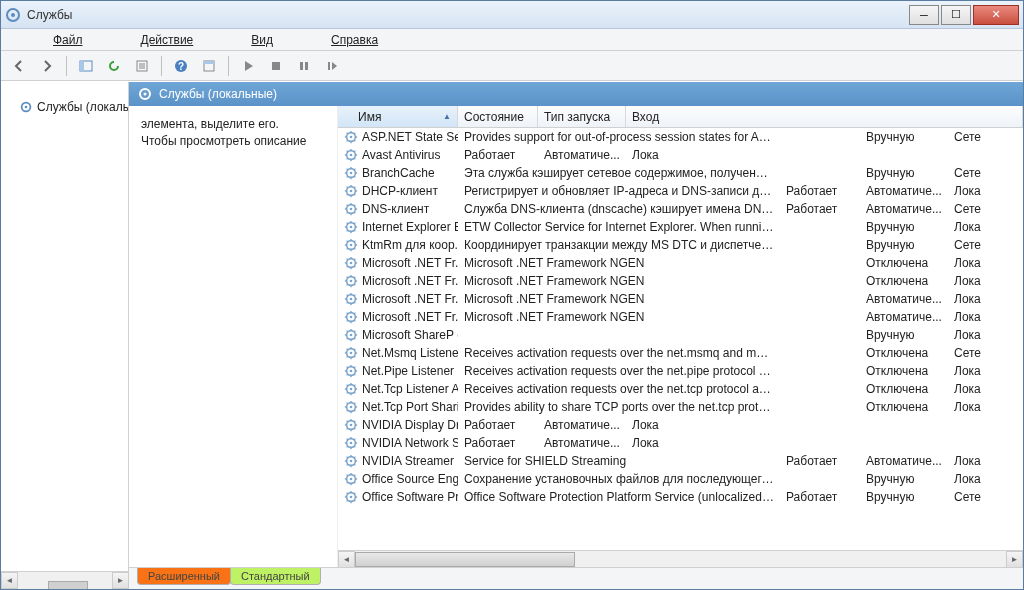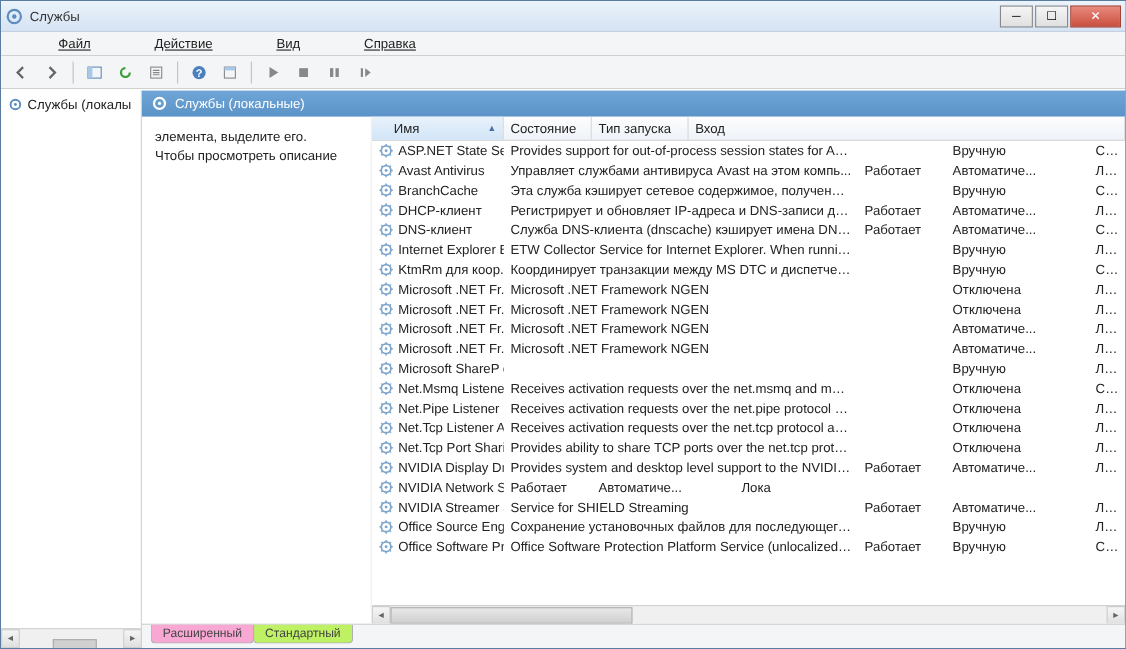--- a/index.html
+++ b/index.html
@@ -11,21 +11,21 @@
 .win-controls { display: flex; gap: 2px; }
 .win-btn { width: 30px; height: 20px; border: 1px solid #888; background: linear-gradient(to bottom, #f5f5f5, #e0e0e0); display: flex; align-items: center; justify-content: center; font-size: 11px; cursor: pointer; }
 .win-btn.close { background: linear-gradient(to bottom, #e98a7e, #c94f3f); color: #fff; border-color: #a03020; width: 46px; }
 .menubar { height: 22px; background: #f4f5f6; display: flex; align-items: center; padding: 0 8px; gap: 14px; border-bottom: 1px solid #d0d0d0; }
 .menu-item { color: #222; cursor: pointer; }
 .menu-item .ul { text-decoration: underline; margin-left: 44px; }
 .toolbar { height: 30px; background: #f4f5f6; display: flex; align-items: center; padding: 0 6px; gap: 4px; border-bottom: 1px solid #d0d0d0; }
 .tool-btn { width: 24px; height: 24px; border: 1px solid transparent; display: flex; align-items: center; justify-content: center; cursor: pointer; color: #555; }
 .tool-sep { width: 1px; height: 20px; background: #c0c0c0; margin: 0 3px; }
 .content { flex: 1; display: flex; border-top: 1px solid #fff; overflow: hidden; }
-.tree-panel { width: 128px; background: #fff; border-right: 1px solid #d0d0d0; padding: 4px; overflow: hidden; }
+.tree-panel { width: 128px; background: #fff; border-right: 1px solid #d0d0d0; padding: 16px; overflow: hidden; }
 .tree-item { display: flex; align-items: center; gap: 4px; padding: 2px; color: #222; cursor: pointer; white-space: nowrap; }
 .tree-scroll { height: 18px; background: #f0f0f0; border-top: 1px solid #d0d0d0; display: flex; align-items: center; position: relative; }
 .tree-scroll-thumb { width: 40px; height: 14px; background: #d0d0d0; border: 1px solid #aaa; position: absolute; left: 30px; }
 .main-panel { flex: 1; display: flex; flex-direction: column; overflow: hidden; }
 .panel-header { height: 24px; background: linear-gradient(to bottom, #6fa6d7, #5b93c8); color: #fff; display: flex; align-items: center; padding: 0 8px; gap: 6px; }
 .panel-body { flex: 1; display: flex; overflow: hidden; }
 .desc-panel { width: 208px; padding: 10px 12px; color: #222; line-height: 1.4; }
 .table-wrapper { flex: 1; display: flex; flex-direction: column; overflow: hidden; border-left: 1px solid #eee; }
 .table-header { height: 22px; display: flex; background: linear-gradient(to bottom, #fdfdfd, #eef3f9); border-bottom: 1px solid #d0d0d0; }
 .th { padding: 3px 6px; border-right: 1px solid #d8d8d8; color: #222; display: flex; align-items: center; white-space: nowrap; overflow: hidden; cursor: pointer; }
@@ -36,29 +36,29 @@
 .col-state { width: 80px; }
 .col-start { width: 88px; text-align: right; }
 .col-login { flex: 1; }
 .table-body { flex: 1; overflow: hidden; }
 .row { height: 18px; display: flex; align-items: center; padding: 0; color: #222; cursor: pointer; }
 .cell { padding: 1px 6px; white-space: nowrap; overflow: hidden; text-overflow: ellipsis; }
 .cell-name { width: 120px; display: flex; align-items: center; gap: 4px; }
 .cell-desc { width: 322px; }
 .cell-state { width: 80px; }
 .cell-start { width: 88px; }
-.cell-login { flex: 1; margin-left: 42px; }
+.cell-login { flex: 1; }
 .svc-icon { width: 14px; height: 14px; flex-shrink: 0; }
 .hscroll { height: 17px; background: #f0f0f0; border-top: 1px solid #d0d0d0; display: flex; align-items: center; }
 .hscroll-arrow { width: 17px; height: 17px; background: linear-gradient(to bottom, #f5f5f5, #e0e0e0); border: 1px solid #ccc; display:flex;align-items:center;justify-content:center;font-size:8px;color:#666;cursor:pointer; }
 .hscroll-track { flex: 1; height: 17px; position: relative; }
 .hscroll-thumb { position: absolute; left: 0; top: 1px; height: 15px; width: 220px; background: linear-gradient(to bottom, #e8e8e8, #d0d0d0); border: 1px solid #aaa; cursor:pointer; }
 .tabs-bottom { height: 22px; background: #f4f5f6; display: flex; align-items: flex-start; padding-left: 8px; border-top: 1px solid #d0d0d0; }
 .tab { padding: 2px 10px; border: 1px solid #b0b0b0; border-top: none; background: #bef264; border-radius: 0 0 4px 4px; margin-right: -1px; cursor: pointer; font-size: 11px; color: #444; }
-.tab.inactive { background: #f9a8d4; }
+.tab.inactive { background: #f97316; }
 .gear-icon { width:14px; height:14px; }
 svg { display: block; }
 </style>
 </head>
 <body>
 
 <div class="window">
 
   <div class="titlebar">
     <span class="title-icon">
@@ -223,21 +223,20 @@
                 <div class="cell cell-name">
                   <span>
                     <svg class="svc-icon" viewBox="0 0 16 16">
                       <circle cx="8" cy="8" r="5" fill="none" stroke="#7da5cc" stroke-width="1.8"></circle>
                       <path d="M8 1v2M8 13v2M1 8h2M13 8h2M3 3l1.5 1.5M11.5 11.5L13 13M3 13l1.5-1.5M11.5 4.5L13 3" stroke="#7da5cc" stroke-width="1.5"></path>
                       <circle cx="8" cy="8" r="1.5" fill="#7da5cc"></circle>
                     </svg>
                   </span>
                   <span>Avast Antivirus</span>
                 </div>
-                <div class="cell cell-desc">Управляет службами антивируса Avast на этом компь...</div>
                 <div class="cell cell-state">Работает</div>
                 <div class="cell cell-start">Автоматиче...</div>
                 <div class="cell cell-login">Лока</div>
               </div>
               <div class="row">
                 <div class="cell cell-name">
                   <span>
                     <svg class="svc-icon" viewBox="0 0 16 16">
                       <circle cx="8" cy="8" r="5" fill="none" stroke="#7da5cc" stroke-width="1.8"></circle>
                       <path d="M8 1v2M8 13v2M1 8h2M13 8h2M3 3l1.5 1.5M11.5 11.5L13 13M3 13l1.5-1.5M11.5 4.5L13 3" stroke="#7da5cc" stroke-width="1.5"></path>
@@ -463,21 +462,20 @@
                 <div class="cell cell-name">
                   <span>
                     <svg class="svc-icon" viewBox="0 0 16 16">
                       <circle cx="8" cy="8" r="5" fill="none" stroke="#7da5cc" stroke-width="1.8"></circle>
                       <path d="M8 1v2M8 13v2M1 8h2M13 8h2M3 3l1.5 1.5M11.5 11.5L13 13M3 13l1.5-1.5M11.5 4.5L13 3" stroke="#7da5cc" stroke-width="1.5"></path>
                       <circle cx="8" cy="8" r="1.5" fill="#7da5cc"></circle>
                     </svg>
                   </span>
                   <span>NVIDIA Display Dri...</span>
                 </div>
-                <div class="cell cell-desc">Provides system and desktop level support to the NVIDIA ...</div>
                 <div class="cell cell-state">Работает</div>
                 <div class="cell cell-start">Автоматиче...</div>
                 <div class="cell cell-login">Лока</div>
               </div>
               <div class="row">
                 <div class="cell cell-name">
                   <span>
                     <svg class="svc-icon" viewBox="0 0 16 16">
                       <circle cx="8" cy="8" r="5" fill="none" stroke="#7da5cc" stroke-width="1.8"></circle>
                       <path d="M8 1v2M8 13v2M1 8h2M13 8h2M3 3l1.5 1.5M11.5 11.5L13 13M3 13l1.5-1.5M11.5 4.5L13 3" stroke="#7da5cc" stroke-width="1.5"></path>

